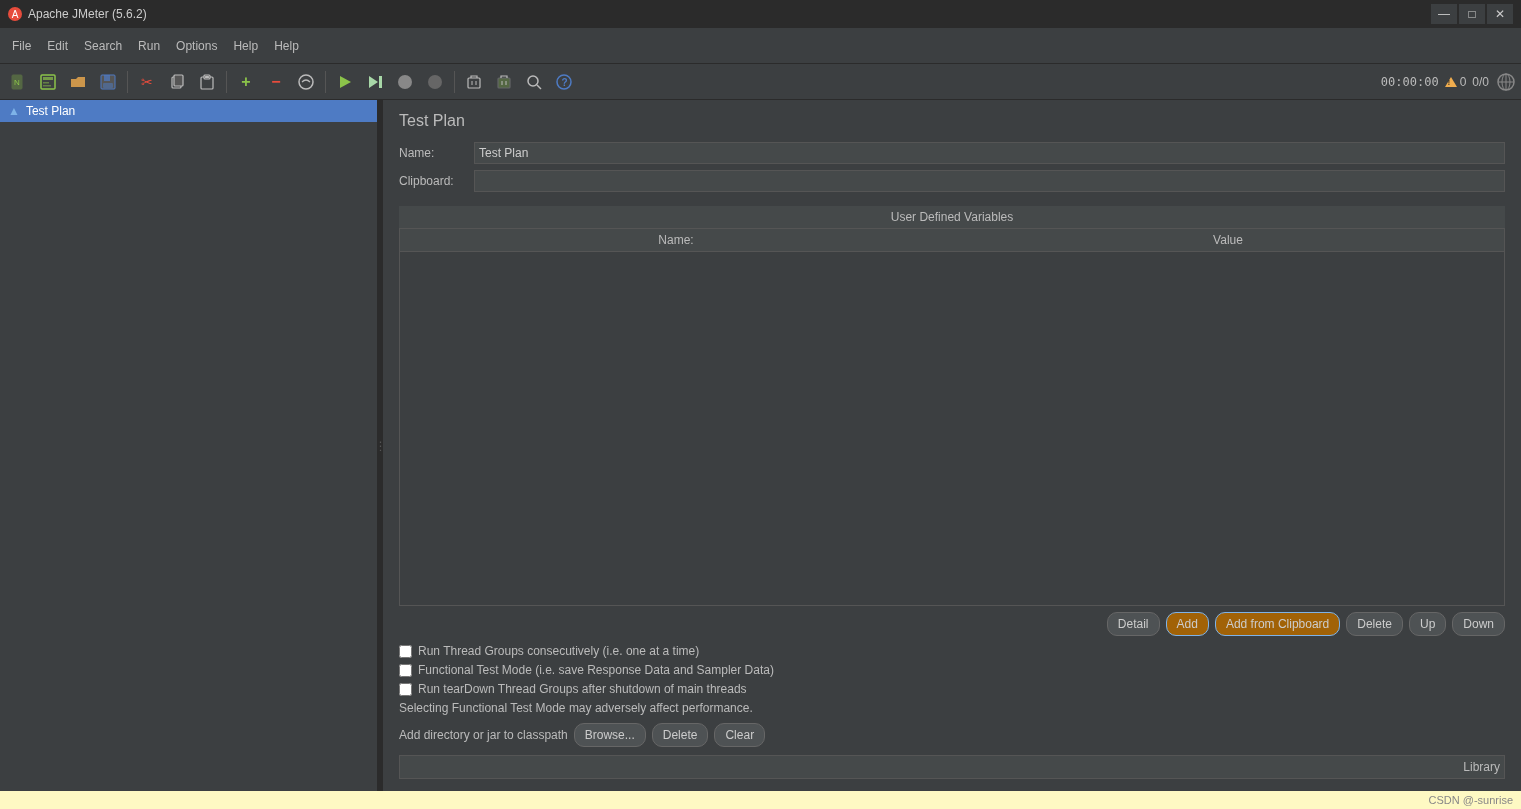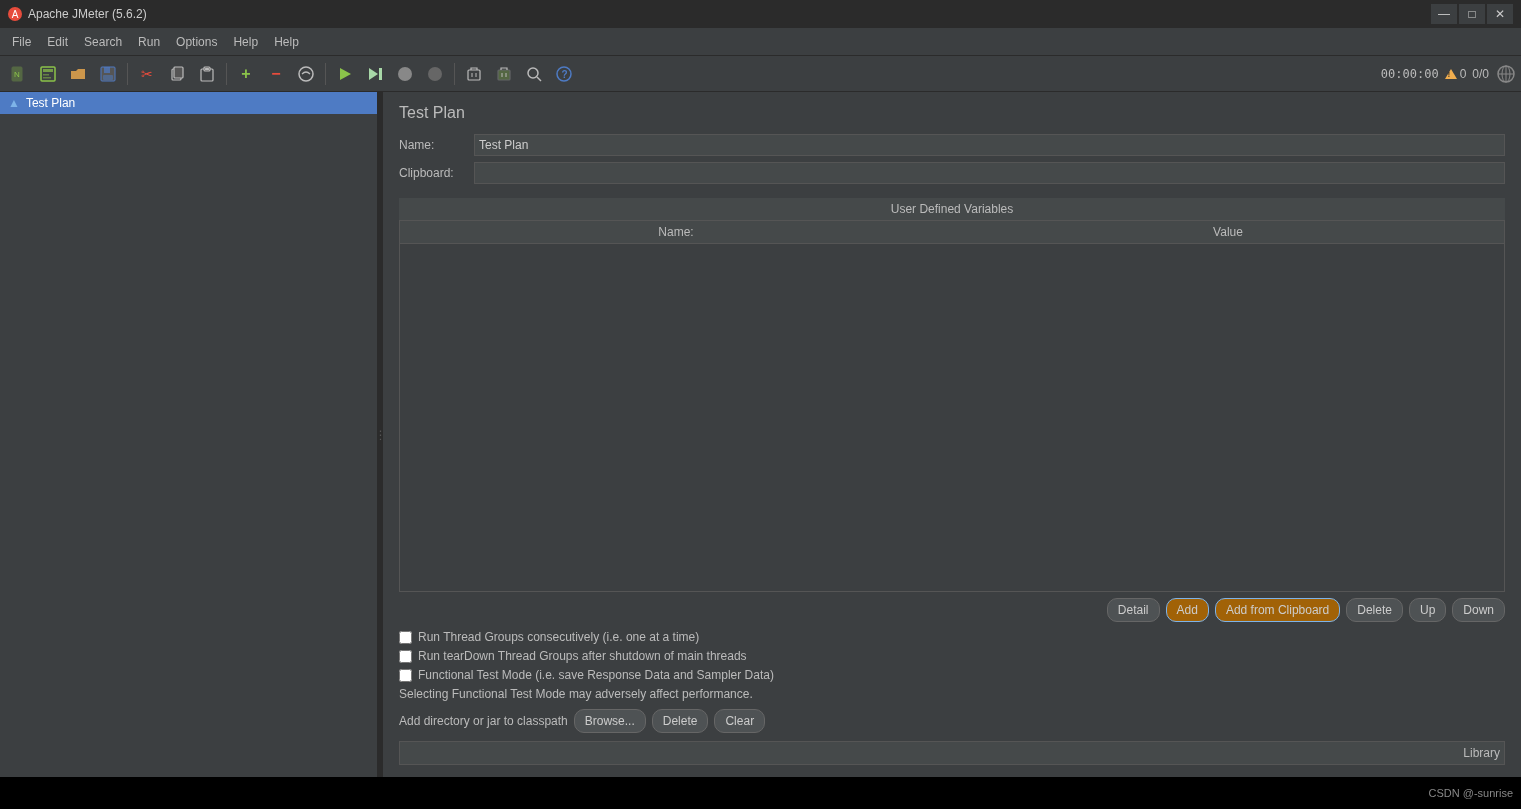--- a/index.html
+++ b/index.html
@@ -60,21 +60,21 @@
       display: flex;
       align-items: center;
       justify-content: center;
     }
 
     
     .menu-bar {
       display: flex;
       align-items: center;
       background: #3c3f41;
-      height: 28px;
+      height: 36px;
       padding: 0 4px;
       flex-shrink: 0;
       border-bottom: 1px solid #2b2b2b;
     }
     .menu-item {
       padding: 2px 8px;
       color: #bbb;
       font-size: 12px;
       cursor: pointer;
       height: 100%;
@@ -307,22 +307,22 @@
       color: #bbb;
       font-size: 12px;
       border: 1px solid #555;
     }
 
     
     .status-bar {
       display: flex;
       align-items: center;
       justify-content: flex-end;
-      background: #000000;
-      height: 32px;
+      background: #fef9c3;
+      height: 18px;
       padding: 0 8px;
       flex-shrink: 0;
       color: #888;
       font-size: 11px;
     }
 
     
     .tri {
       display: inline-block;
       width: 0;
@@ -558,26 +558,26 @@
           <button class="btn">Up</button>
           <button class="btn">Down</button>
         </div>
       </div>
 
       <div class="checkbox-row">
         <input type="checkbox" id="cb1" style="">
         <label for="cb1">Run Thread Groups consecutively (i.e. one at a time)</label>
       </div>
       <div class="checkbox-row">
+        <input type="checkbox" id="cb3" style="">
+        <label for="cb3">Functional Test Mode (i.e. save Response Data and Sampler Data)</label>
+      </div>
+      <div class="checkbox-row">
         <input type="checkbox" id="cb2" style="">
         <label for="cb2">Run tearDown Thread Groups after shutdown of main threads</label>
-      </div>
-      <div class="checkbox-row">
-        <input type="checkbox" id="cb3" style="">
-        <label for="cb3">Functional Test Mode (i.e. save Response Data and Sampler Data)</label>
       </div>
 
       <div style="color:#bbb; font-size:12px; margin-bottom:8px;">Selecting Functional Test Mode may adversely affect performance.</div>
 
       <div class="classpath-row">
         <span class="classpath-label">Add directory or jar to classpath</span>
         <button class="btn">Browse...</button>
         <button class="btn">Delete</button>
         <button class="btn">Clear</button>
       </div>

